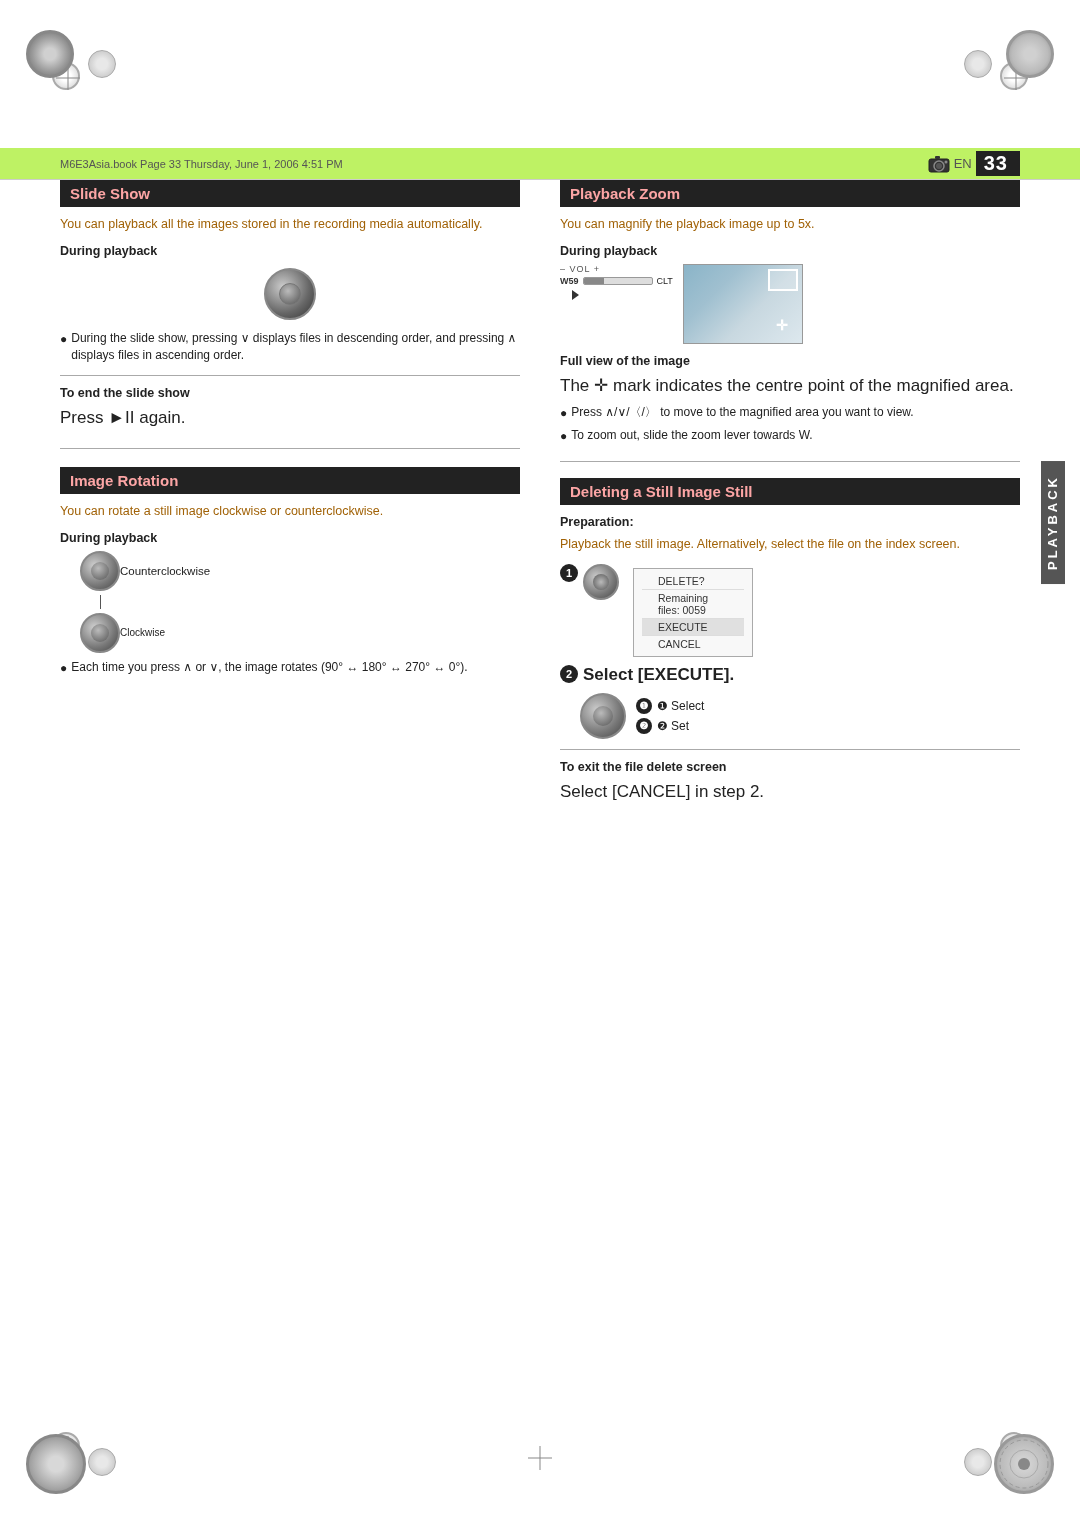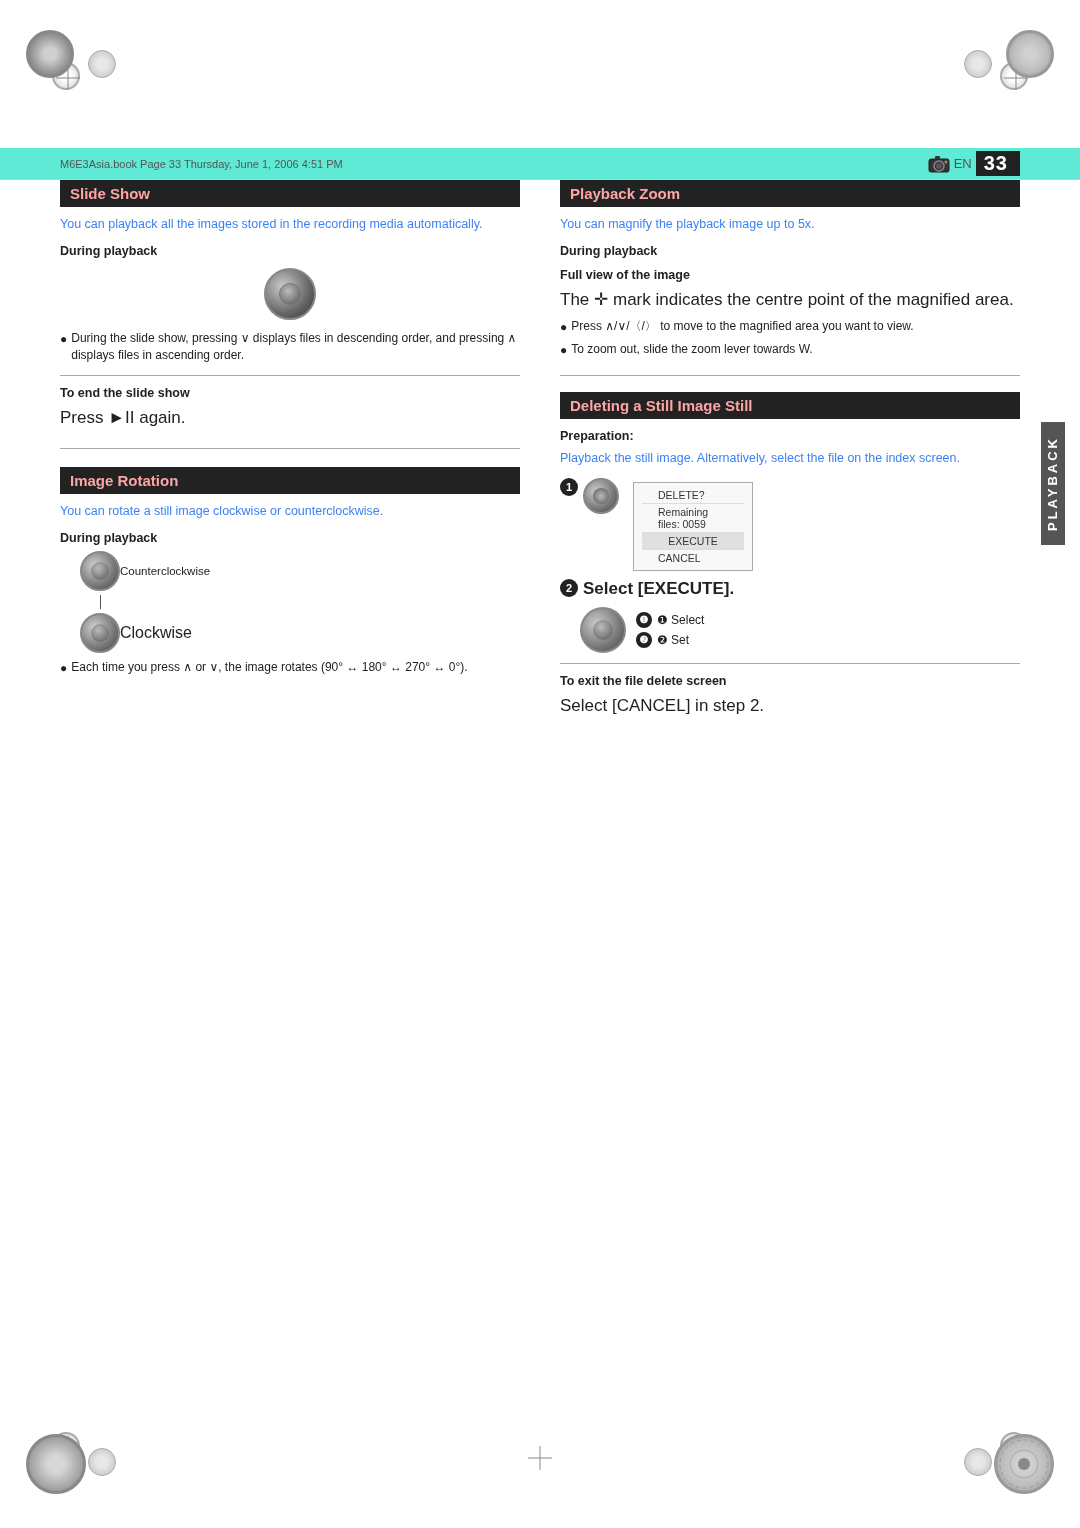--- a/index.html
+++ b/index.html
@@ -15,21 +15,21 @@
       overflow: hidden;
     }
 
     
     .header-bar {
       position: absolute;
       top: 148px;
       left: 0;
       right: 0;
       height: 32px;
-      background: #5eead4;
+      background: #bef264;
       border-bottom: 1px solid #ccc;
       display: flex;
       align-items: center;
       padding: 0 60px;
     }
 
     .header-file-info {
       font-size: 11px;
       color: #555;
       flex: 1;
@@ -65,21 +65,21 @@
       font-size: 15px;
       font-weight: bold;
       padding: 5px 10px;
       margin-bottom: 8px;
     }
 
     
     .section-content {
       font-size: 12.5px;
       line-height: 1.5;
-      color: #3b82f6;
+      color: #a16207;
       margin-bottom: 10px;
     }
 
     .sub-heading {
       font-weight: bold;
       font-size: 12.5px;
       margin-top: 10px;
       margin-bottom: 6px;
     }
 
@@ -186,21 +186,20 @@
       font-size: 10.5px;
       color: #333;
     }
 
     .delete-dialog-row:last-child {
       border-bottom: none;
     }
 
     .delete-dialog-row.highlighted {
       background: #e0e0e0;
-      text-align: center;
     }
 
     
     .rotation-illus {
       display: flex;
       flex-direction: column;
       gap: 4px;
       margin: 6px 0 6px 20px;
     }
 
@@ -428,40 +427,63 @@
             <div class="rotation-circle">
               <div class="rotation-inner"></div>
             </div>
             <span style="font-size:11.5px;">Counterclockwise</span>
           </div>
           <div class="line-connector"></div>
           <div class="rotation-row">
             <div class="rotation-circle">
               <div class="rotation-inner"></div>
             </div>
-            <span style="font-size:16px;">Clockwise</span>
+            <span style="font-size:10px;">Clockwise</span>
           </div>
         </div>
 
         <div class="bullet-item">
           <span class="bullet-dot">●</span>
           <span>Each time you press ∧ or ∨, the image rotates (90° ↔ 180° ↔ 270° ↔ 0°).</span>
         </div>
       </div>
 
     </div>
 
     <div style="position:relative;">
 
       <div>
         <div class="section-header">Playback Zoom</div>
         <p class="section-content">You can magnify the playback image up to 5x.</p>
 
         <p class="sub-heading">During playback</p>
 
+        <div class="zoom-preview-area">
+
+          <div style="display:flex; flex-direction:column; gap:2px; min-width:70px;">
+            <div class="vol-label">– VOL +</div>
+            <div style="display:flex; align-items:center; gap:4px;">
+              <span class="w59-label">W59</span>
+              <div class="zoom-bar">
+                <div class="zoom-bar-fill"></div>
+              </div>
+              <span style="font-size:9px;">CLT</span>
+            </div>
+            <div style="margin-left:12px;">
+              <div class="arrow-right"></div>
+            </div>
+          </div>
+
+          <div class="zoom-preview-img">
+
+            <div style="position:absolute; bottom:10px; right:14px; color:white; font-size:14px; font-weight:bold;">✛</div>
+
+            <div style="position:absolute; top:4px; right:4px; width:30px; height:22px; border:2px solid white; background:rgba(255,255,255,0.2);"></div>
+          </div>
+        </div>
 
         <p class="sub-heading" style="margin-top:10px;">Full view of the image</p>
         <p class="note-text">The ✛ mark indicates the centre point of the magnified area.</p>
 
         <div class="bullet-item" style="margin-top:6px;">
           <span class="bullet-dot">●</span>
           <span>Press ∧/∨/〈/〉 to move to the magnified area you want to view.</span>
         </div>
         <div class="bullet-item">
           <span class="bullet-dot">●</span>

